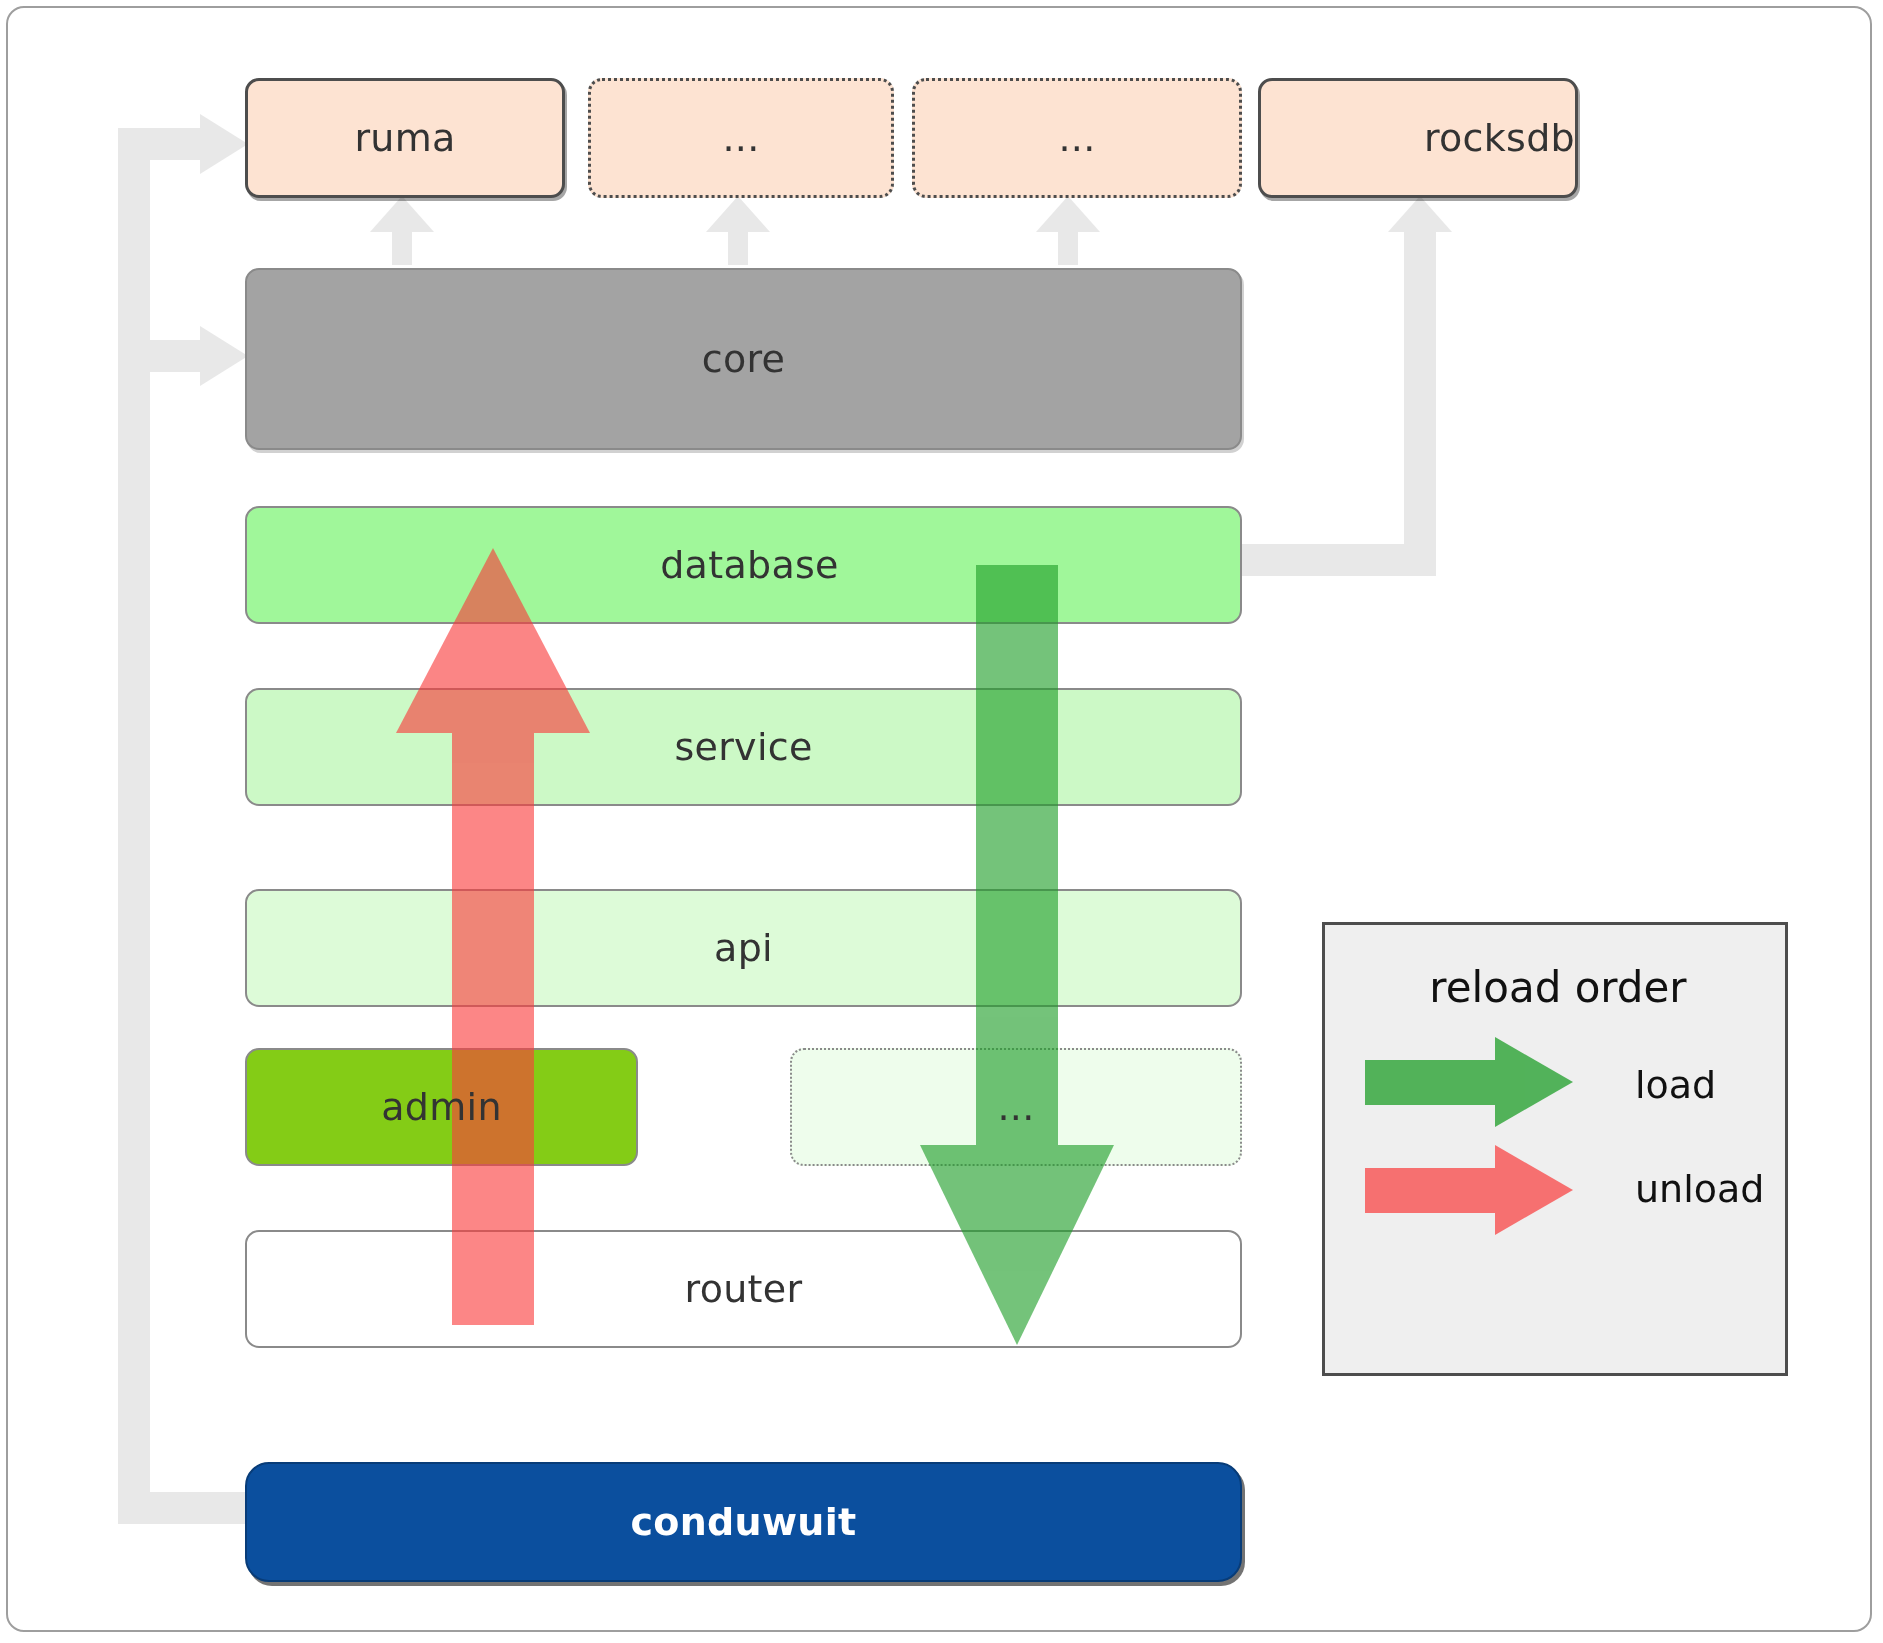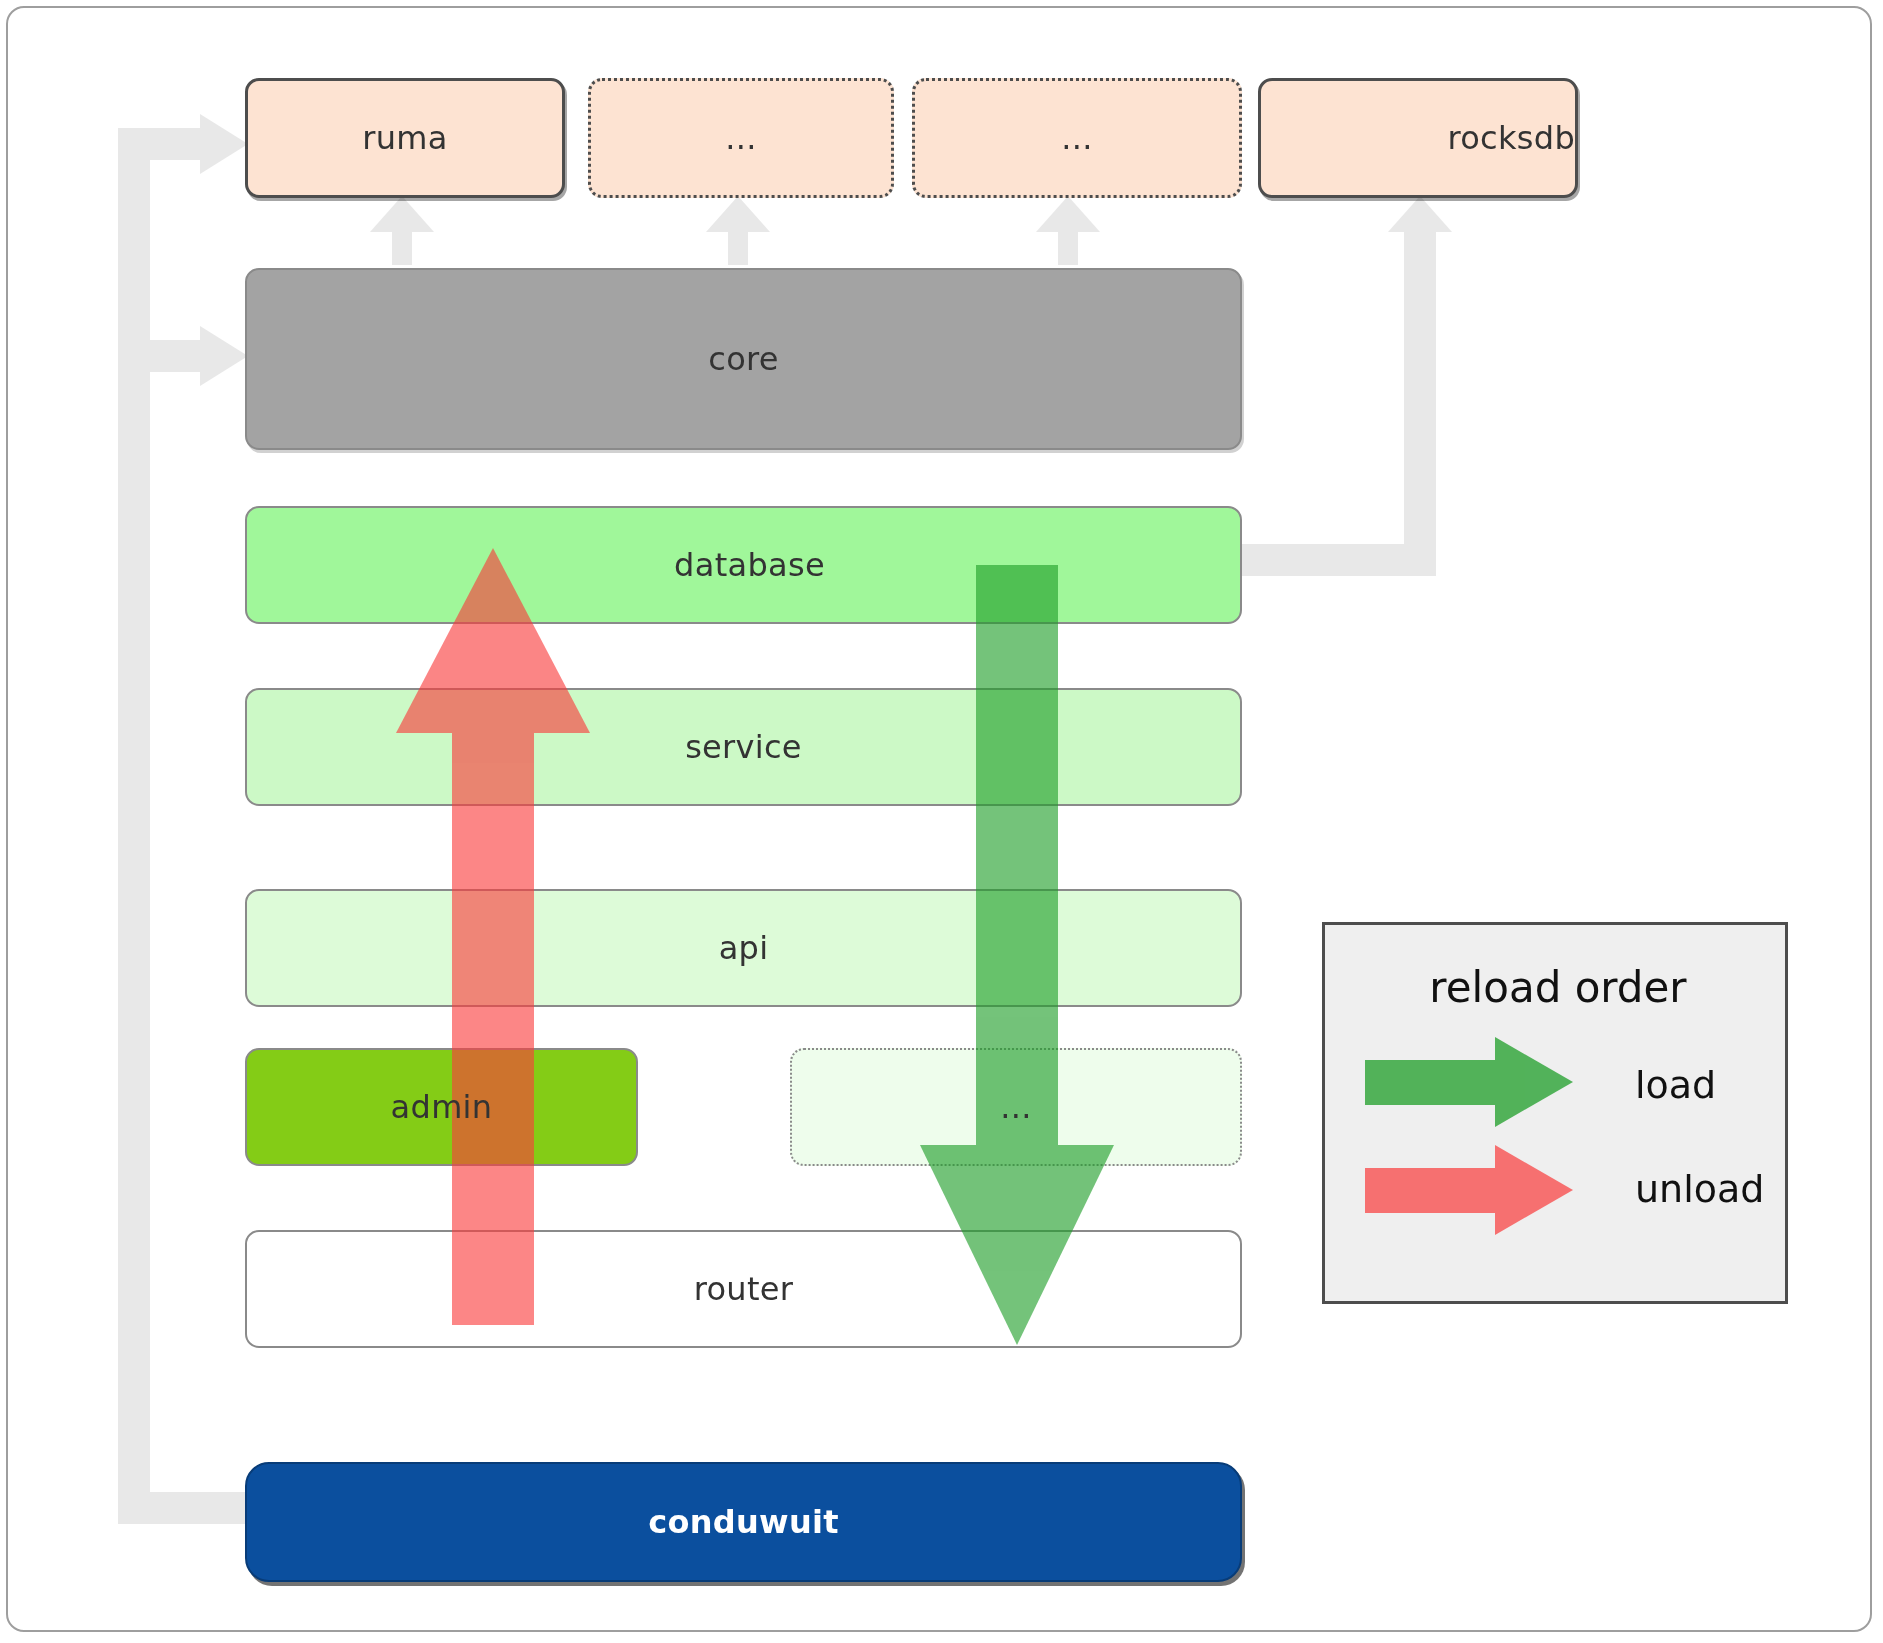--- a/index.html
+++ b/index.html
@@ -26,21 +26,21 @@
     background: #ffffff;
     box-sizing: border-box;
   }
   .node {
     position: absolute;
     box-sizing: border-box;
     display: flex;
     align-items: center;
     justify-content: center;
     border-radius: 14px;
-    font-size: 32px;
+    font-size: 38px;
     color: #333333;
     letter-spacing: 0.3px;
   }
   .node.dep {
     background: #fde3d2;
     border: 3px solid #4d4d4d;
     box-shadow: 2px 3px 0 rgba(0,0,0,0.35);
   }
   .node.dep-dotted {
     background: #fde3d2;
@@ -82,21 +82,21 @@
   svg.underlay {
     position: absolute;
     left: 0; top: 0;
     width: 1883px;
     height: 1643px;
     pointer-events: none;
   }
   .legend-box {
     position: absolute;
     left: 1322px; top: 922px;
-    width: 466px; height: 382px;
+    width: 466px; height: 454px;
     background: #efefef;
     border: 3px solid #4d4d4d;
     box-sizing: border-box;
   }
   .legend-title {
     position: absolute;
     left: 0; top: 38px;
     width: 466px;
     text-align: center;
     font-size: 42px;

